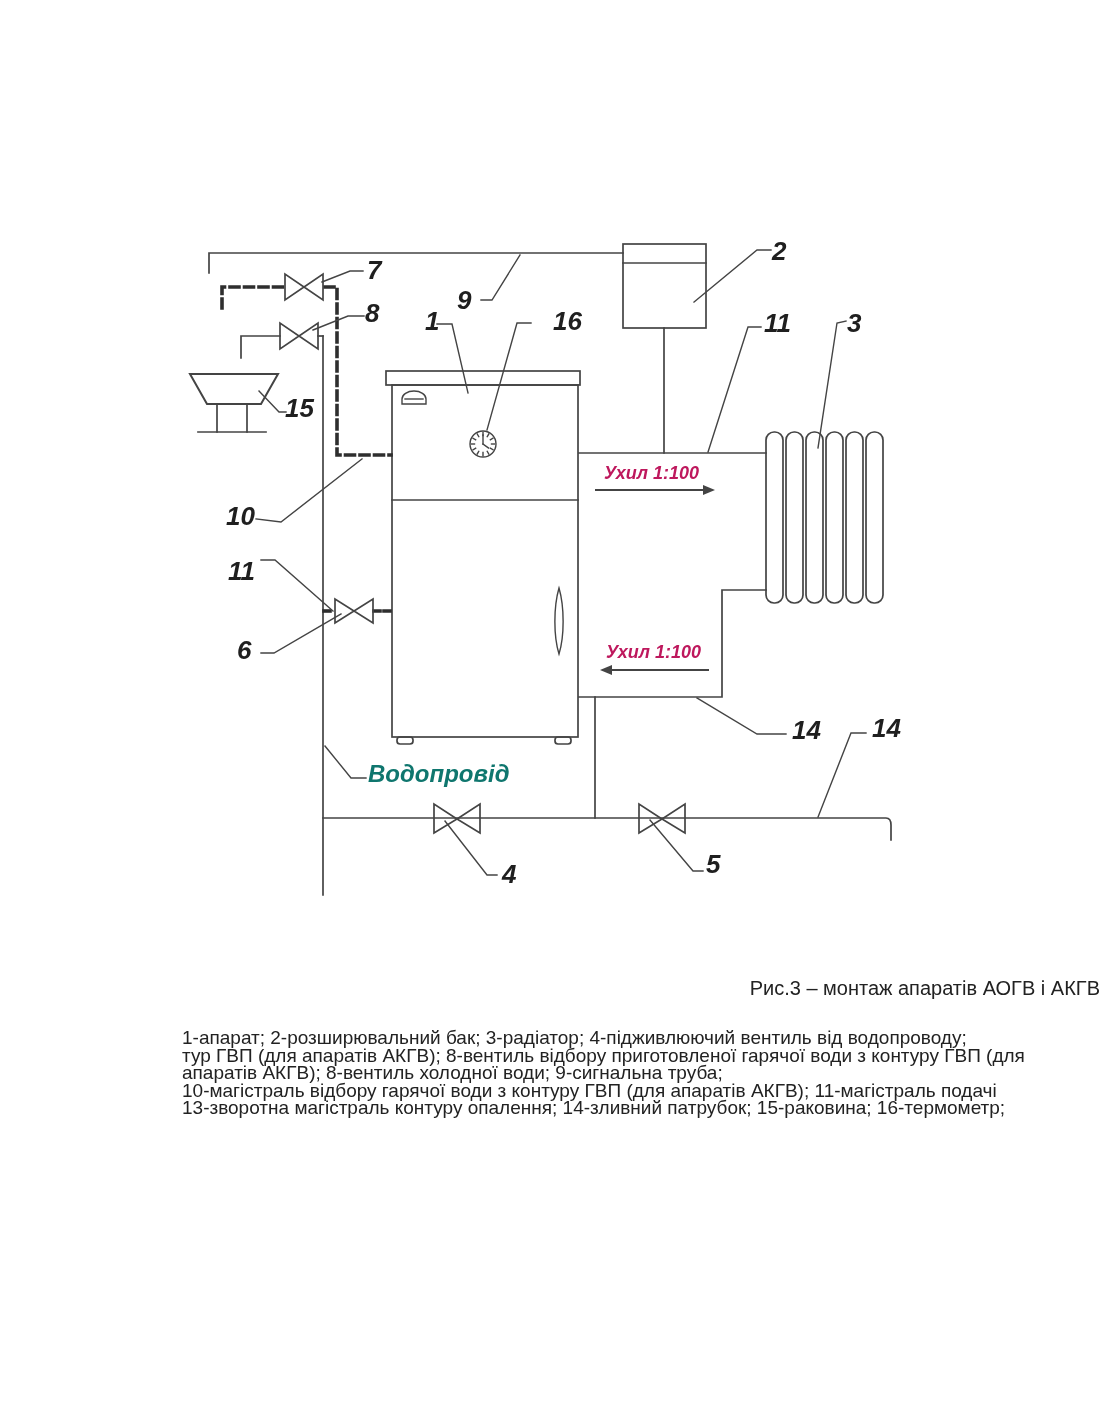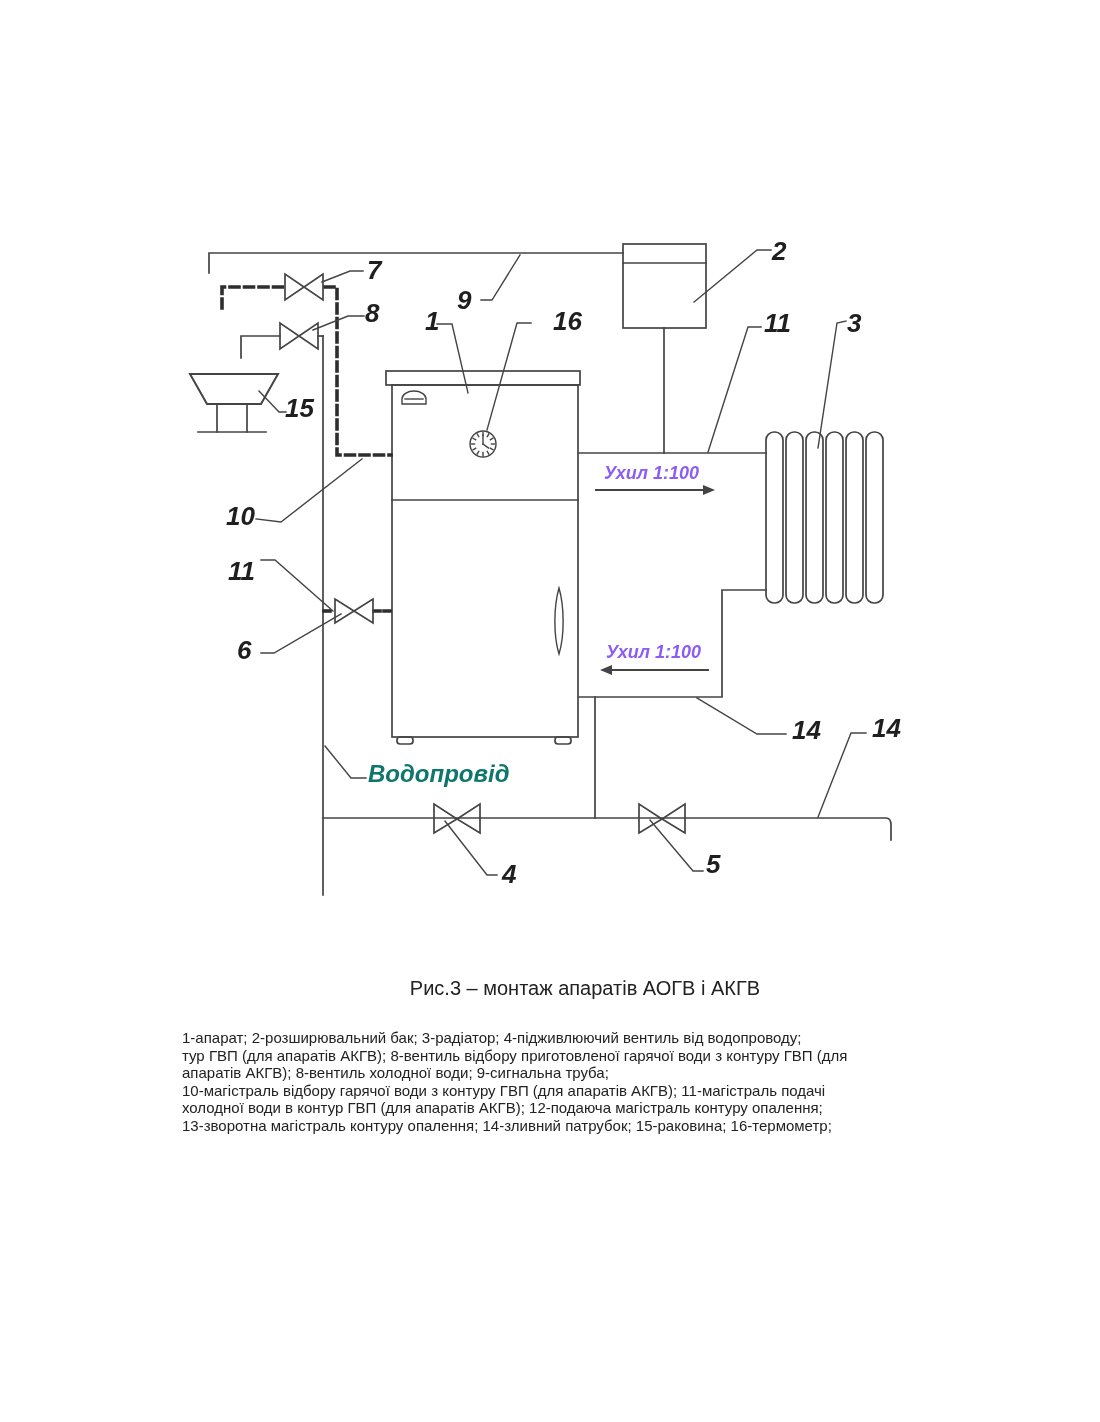--- a/index.html
+++ b/index.html
@@ -11,29 +11,29 @@
   .co{
     position:absolute;font-style:italic;font-weight:bold;font-size:26px;
     line-height:1;color:#1f1f1f;white-space:nowrap;
   }
   .pipe-label{
     position:absolute;font-style:italic;font-weight:bold;font-size:24px;
     line-height:1;color:#0f766e;white-space:nowrap;
   }
   .slope{
     position:absolute;font-style:italic;font-weight:bold;font-size:18px;
-    line-height:1;color:#8b5cf6;white-space:nowrap;
+    line-height:1;color:#be185d;white-space:nowrap;
   }
   .caption{
-    position:absolute;left:70px;top:977px;width:1030px;text-align:center;
+    position:absolute;left:70px;top:977px;width:1030px;text-align:right;
     font-size:20px;color:#222;white-space:nowrap;
   }
   .legend{
     position:absolute;left:182px;top:1029px;width:720px;
-    font-size:15px;line-height:17.5px;color:#222;
+    font-size:19px;line-height:17.5px;color:#222;
   }
   .legend div{white-space:nowrap;}
 </style>
 </head>
 <body>
 
 <div class="page">
 
   <svg class="diagram-svg" width="1100" height="960" viewBox="0 0 1100 960" fill="none" stroke="#444" stroke-width="1.7" stroke-linecap="square">
 
@@ -185,17 +185,16 @@
   <div class="slope" style="left:604px;top:464px">Ухил 1:100</div>
   <div class="slope" style="left:606px;top:643px">Ухил 1:100</div>
 
   <div class="caption">Рис.3 – монтаж апаратів АОГВ і АКГВ</div>
 
   <div class="legend">
     <div>1-апарат; 2-розширювальний бак; 3-радіатор; 4-підживлюючий вентиль від водопроводу;</div>
     <div>тур ГВП (для апаратів АКГВ); 8-вентиль відбору приготовленої гарячої води з контуру ГВП (для</div>
     <div>апаратів АКГВ); 8-вентиль холодної води; 9-сигнальна труба;</div>
     <div>10-магістраль відбору гарячої води з контуру ГВП (для апаратів АКГВ); 11-магістраль подачі</div>
-    <div>холодної води в контур ГВП (для апаратів АКГВ); 12-подаюча магістраль контуру опалення;</div>
     <div>13-зворотна магістраль контуру опалення; 14-зливний патрубок; 15-раковина; 16-термометр;</div>
   </div>
 
 </div>
 
 </body></html>

